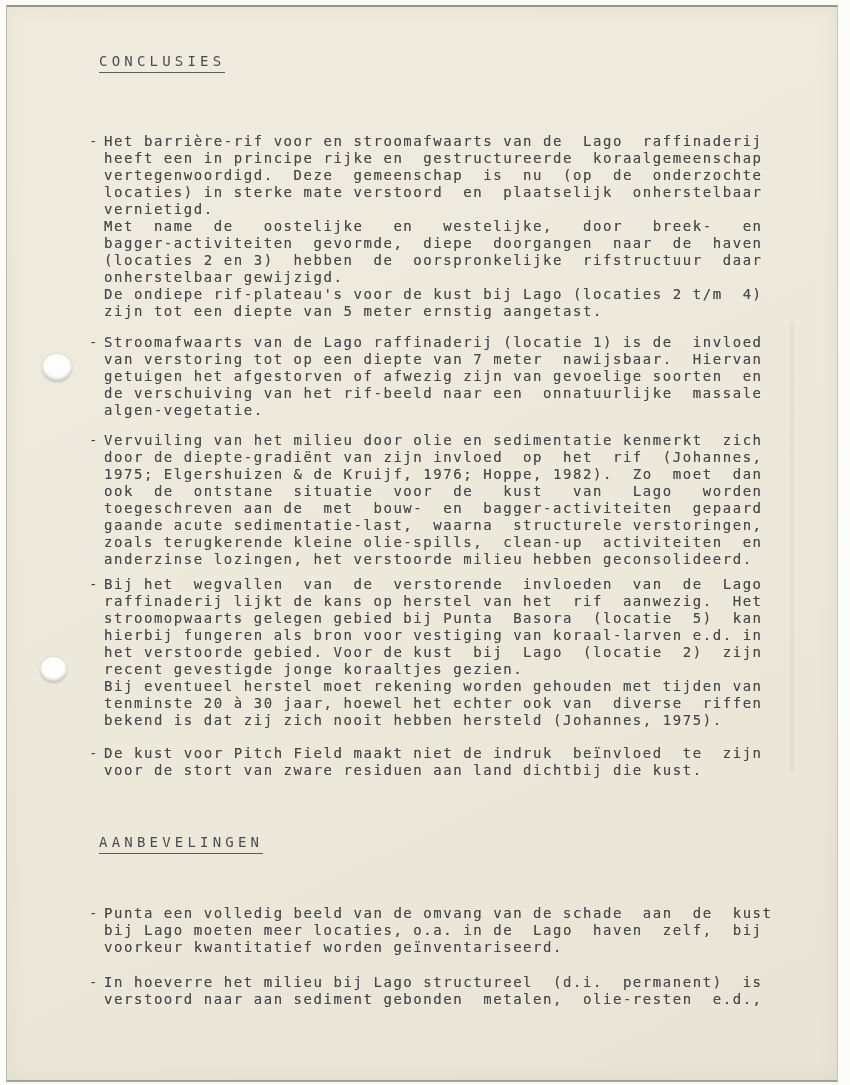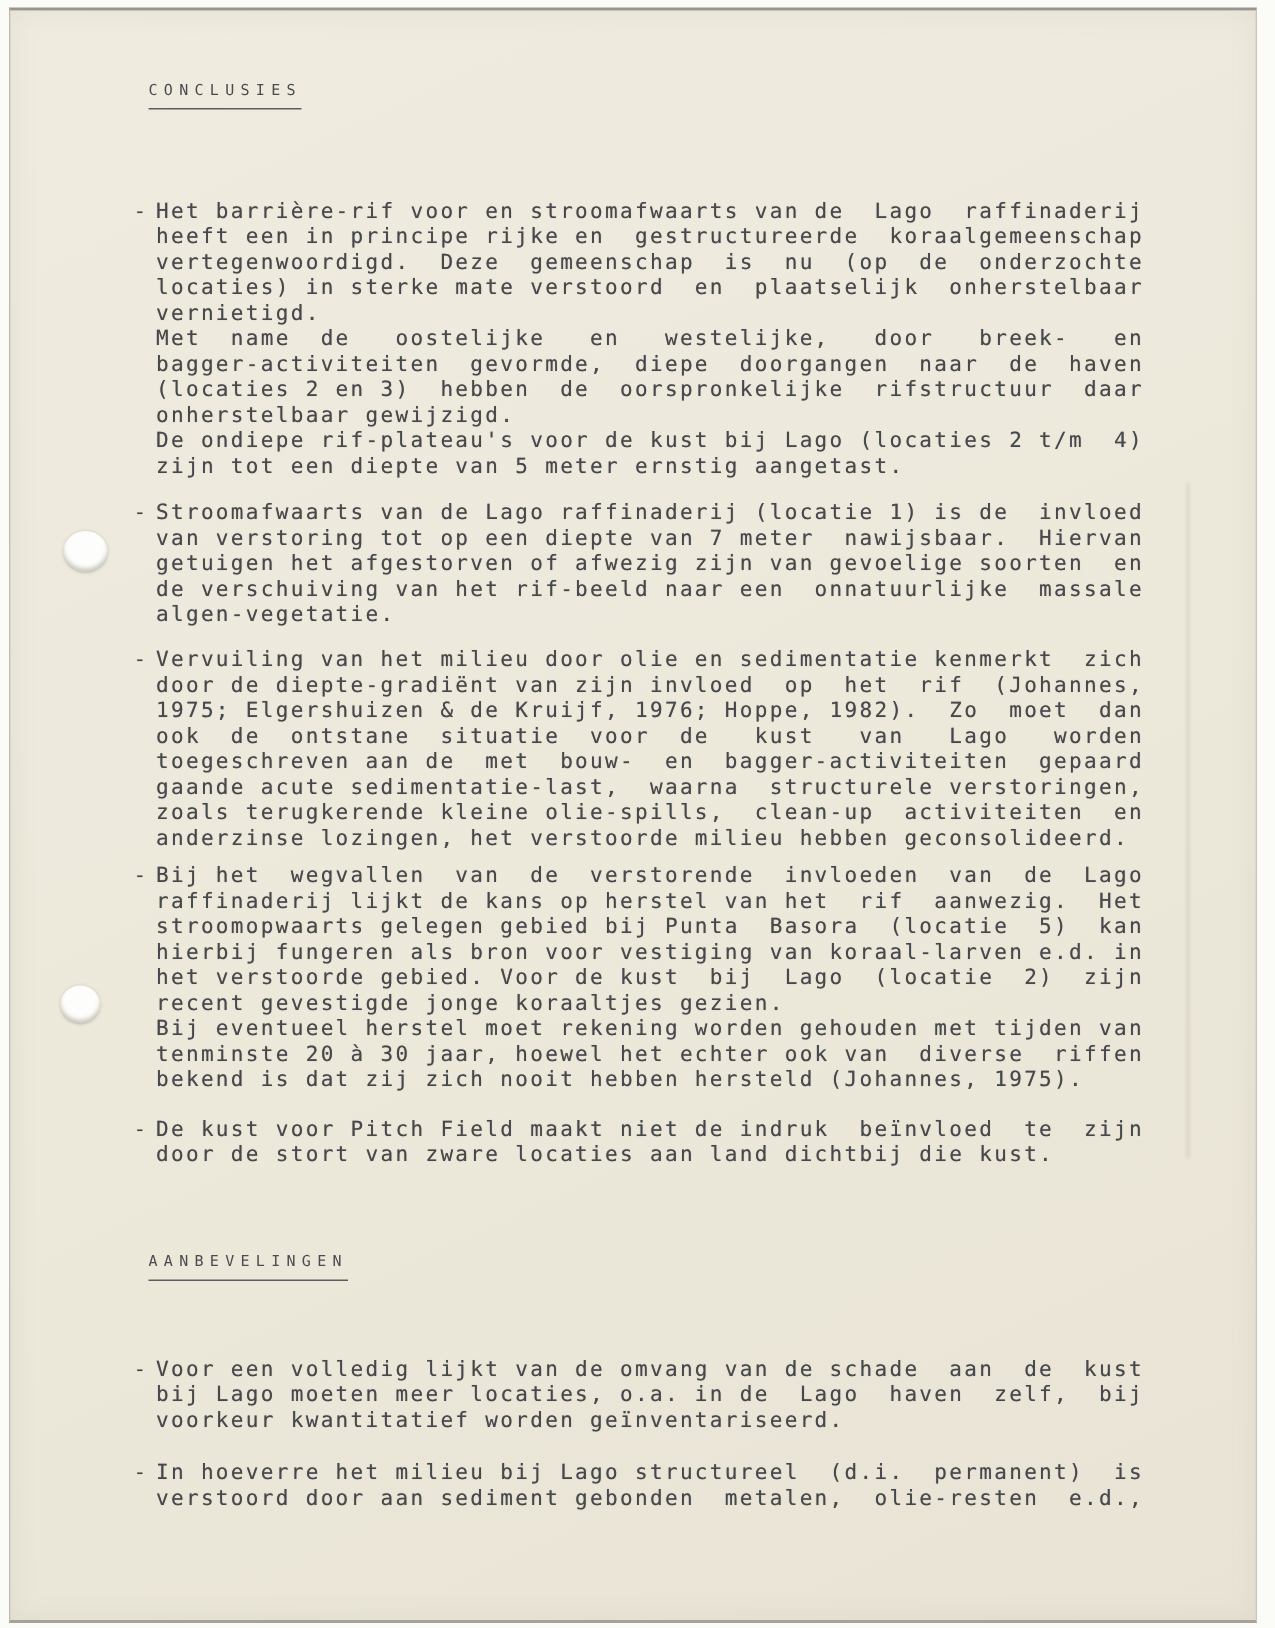--- a/index.html
+++ b/index.html
@@ -27,21 +27,21 @@
   .crease {
     position:absolute; left:784px; top:315px; width:2px; height:450px;
     background:rgba(175,168,150,0.28); filter:blur(1px);
   }
   .content {
     position:absolute; left:82px; top:44px; width:700px;
     color:#47484b;
   }
   h1 {
     display:table;
-    font-size:10px; line-height:20px; font-weight:normal;
+    font-size:14px; line-height:20px; font-weight:normal;
     letter-spacing:4.2px;
     color:#4b4c50;
     border-bottom:1.5px solid #5b5c60;
     padding-bottom:1px;
   }
   h1.first  { margin:0 0 60px 10px; }
   h1.second { margin:53px 0 51px 10px; }
   .bullet { display:flex; align-items:flex-start; }
   .b1 { margin-top:0; }
   .b2 { margin-top:14px; }
@@ -121,32 +121,32 @@
 het verstoorde gebied. Voor de kust  bij  Lago  (locatie  2)  zijn
 recent gevestigde jonge koraaltjes gezien.
 Bij eventueel herstel moet rekening worden gehouden met tijden van
 tenminste 20 à 30 jaar, hoewel het echter ook van  diverse  riffen
 bekend is dat zij zich nooit hebben hersteld (Johannes, 1975).</pre>
     </div>
 
     <div class="bullet b5">
       <span class="dash">-</span>
       <pre class="t">De kust voor Pitch Field maakt niet de indruk  beïnvloed  te  zijn
-door de stort van zware locaties aan land dichtbij die kust.</pre>
+voor de stort van zware residuen aan land dichtbij die kust.</pre>
     </div>
 
     <h1 class="second">AANBEVELINGEN</h1>
 
     <div class="bullet b6">
       <span class="dash">-</span>
-      <pre class="t">Voor een volledig lijkt van de omvang van de schade  aan  de  kust
+      <pre class="t">Punta een volledig beeld van de omvang van de schade  aan  de  kust
 bij Lago moeten meer locaties, o.a. in de  Lago  haven  zelf,  bij
 voorkeur kwantitatief worden geïnventariseerd.</pre>
     </div>
 
     <div class="bullet b7">
       <span class="dash">-</span>
       <pre class="t">In hoeverre het milieu bij Lago structureel  (d.i.  permanent)  is
-verstoord door aan sediment gebonden  metalen,  olie-resten  e.d.,</pre>
+verstoord naar aan sediment gebonden  metalen,  olie-resten  e.d.,</pre>
     </div>
 
   </div>
 </div>
 
 </body></html>

